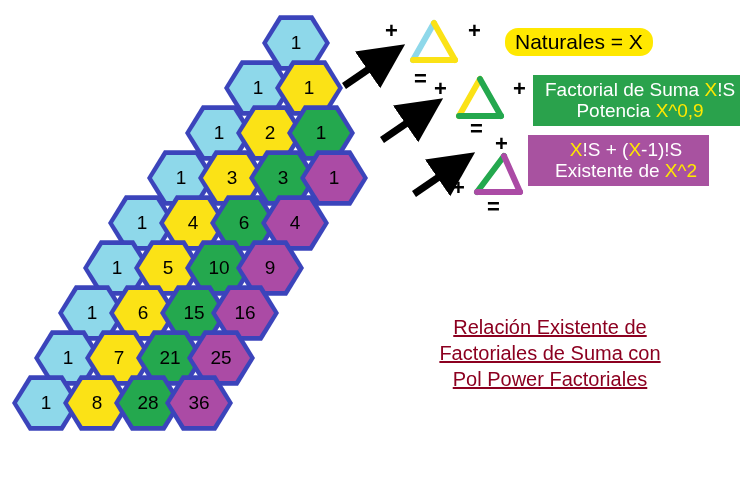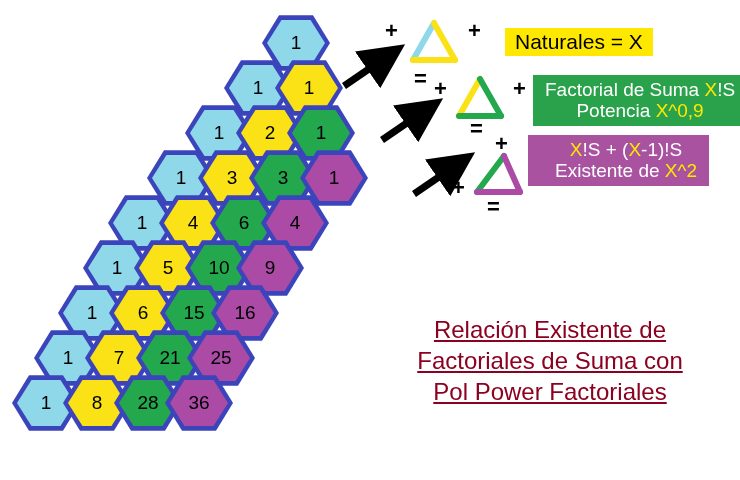--- a/index.html
+++ b/index.html
@@ -123,21 +123,21 @@
     font-size: 19px;
     padding: 4px 12px;
   }
   .hl-yellow { color: #ffe800; }
 
   
   #title-block {
     position: absolute;
     text-align: center;
     color: #8c0020;
-    font-size: 24px;
+    font-size: 20px;
     font-family: "Liberation Sans", sans-serif;
     line-height: 1.30;
     white-space: nowrap;
   }
   #title-block .tline {
     display: block;
   }
   #title-block .tline span {
     text-decoration: underline;
   }
@@ -191,21 +191,21 @@
   <svg class="tri-svg" style="left:406px; top:18px;" width="58" height="48" viewBox="0 0 58 48">
     <line x1="28" y1="5" x2="7" y2="42" stroke="#8ed8ea" stroke-width="6" stroke-linecap="round"></line>
     <line x1="28" y1="5" x2="49" y2="42" stroke="#fbe216" stroke-width="6" stroke-linecap="round"></line>
     <line x1="7" y1="42" x2="49" y2="42" stroke="#fbe216" stroke-width="6" stroke-linecap="round"></line>
   </svg>
 
   <div class="op" style="left:468px; top:20px;">+</div>
 
   <div class="op" style="left:414px; top:68px;">=</div>
 
-  <div class="box" id="box-naturales" style="left:505px; top:28px;">
+  <div class="box" id="box-naturales" style="left:505px; top:28px;border-radius:13px;">
     <span>Naturales = X</span>
   </div>
 
   <div class="op" style="left:434px; top:78px;">+</div>
 
   <svg class="tri-svg" style="left:452px; top:74px;" width="58" height="48" viewBox="0 0 58 48">
     <line x1="28" y1="5" x2="7" y2="42" stroke="#fbe216" stroke-width="6" stroke-linecap="round"></line>
     <line x1="28" y1="5" x2="49" y2="42" stroke="#24a84e" stroke-width="6" stroke-linecap="round"></line>
     <line x1="7" y1="42" x2="49" y2="42" stroke="#24a84e" stroke-width="6" stroke-linecap="round"></line>
   </svg>

